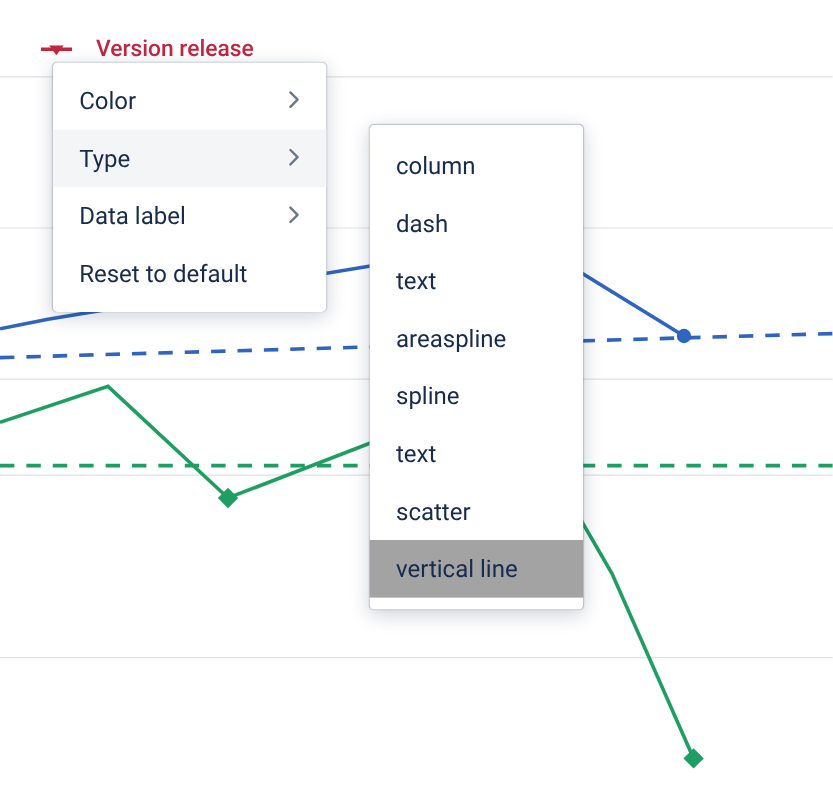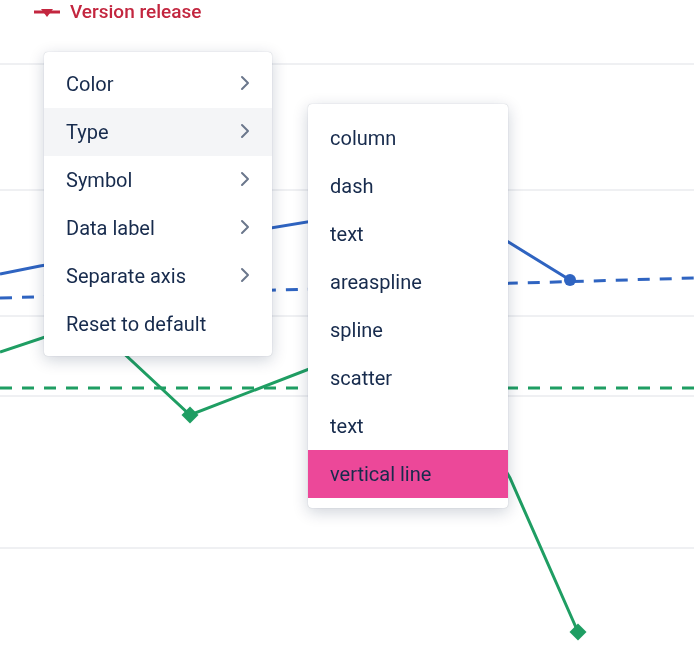--- a/index.html
+++ b/index.html
@@ -11,25 +11,25 @@
       position: relative;
       overflow: hidden;
     }
     .chart-bg {
       position: absolute;
       top: 0; left: 0; right: 0; bottom: 0;
       z-index: 0;
     }
     .legend {
       position: absolute;
-      top: 0;
+      top: 29px;
       left: 34px;
       display: flex;
       align-items: center;
-      gap: 10px;
+      gap: 20px;
       z-index: 2;
     }
     .legend-symbol {
       width: 26px;
       height: 14px;
       display: flex;
       align-items: center;
       justify-content: center;
     }
     .legend-label {
@@ -61,35 +61,35 @@
       background: #f4f5f7;
       text-align: right;
     }
     .chevron {
       color: #6b778c;
     }
     .submenu {
       position: absolute;
       top: 104px;
       left: 308px;
-      width: 200px;
+      width: 178px;
       background: #fff;
       border-radius: 4px;
       box-shadow: 0 4px 16px rgba(9,30,66,0.2), 0 0 1px rgba(9,30,66,0.3);
       padding: 10px 0;
       z-index: 3;
     }
     .submenu-item {
       padding: 12px 22px;
       font-size: 20px;
       color: #172b4d;
       cursor: pointer;
     }
     .submenu-item.highlighted {
-      background: #ec4899;
+      background: #a3a3a3;
     }
   </style>
 </head>
 <body>
 
 <svg class="chart-bg" width="694" height="660" viewBox="0 0 694 660">
 
   <line x1="0" y1="64" x2="694" y2="64" stroke="#dfe1e6" stroke-width="1"></line>
   <line x1="0" y1="190" x2="694" y2="190" stroke="#dfe1e6" stroke-width="1"></line>
   <line x1="0" y1="316" x2="694" y2="316" stroke="#dfe1e6" stroke-width="1"></line>
@@ -129,50 +129,34 @@
   </div>
   <div class="menu-item highlighted">
     <span>Type</span>
     <span class="chevron">
       <svg width="10" height="16" viewBox="0 0 10 16">
           <path d="M2 2 L8 8 L2 14" fill="none" stroke="currentColor" stroke-width="2" stroke-linecap="round" stroke-linejoin="round"></path>
         </svg>
     </span>
   </div>
   <div class="menu-item">
-    <span>Symbol</span>
-    <span class="chevron">
-      <svg width="10" height="16" viewBox="0 0 10 16">
-          <path d="M2 2 L8 8 L2 14" fill="none" stroke="currentColor" stroke-width="2" stroke-linecap="round" stroke-linejoin="round"></path>
-        </svg>
-    </span>
-  </div>
-  <div class="menu-item">
     <span>Data label</span>
-    <span class="chevron">
-      <svg width="10" height="16" viewBox="0 0 10 16">
-          <path d="M2 2 L8 8 L2 14" fill="none" stroke="currentColor" stroke-width="2" stroke-linecap="round" stroke-linejoin="round"></path>
-        </svg>
-    </span>
-  </div>
-  <div class="menu-item">
-    <span>Separate axis</span>
     <span class="chevron">
       <svg width="10" height="16" viewBox="0 0 10 16">
           <path d="M2 2 L8 8 L2 14" fill="none" stroke="currentColor" stroke-width="2" stroke-linecap="round" stroke-linejoin="round"></path>
         </svg>
     </span>
   </div>
   <div class="menu-item">
     <span>Reset to default</span>
   </div>
 </div>
 
 <div class="submenu">
   <div class="submenu-item"><span>column</span></div>
   <div class="submenu-item"><span>dash</span></div>
   <div class="submenu-item"><span>text</span></div>
   <div class="submenu-item"><span>areaspline</span></div>
   <div class="submenu-item"><span>spline</span></div>
+  <div class="submenu-item"><span>text</span></div>
   <div class="submenu-item"><span>scatter</span></div>
-  <div class="submenu-item"><span>text</span></div>
   <div class="submenu-item highlighted"><span>vertical line</span></div>
 </div>
 
 </body></html>

